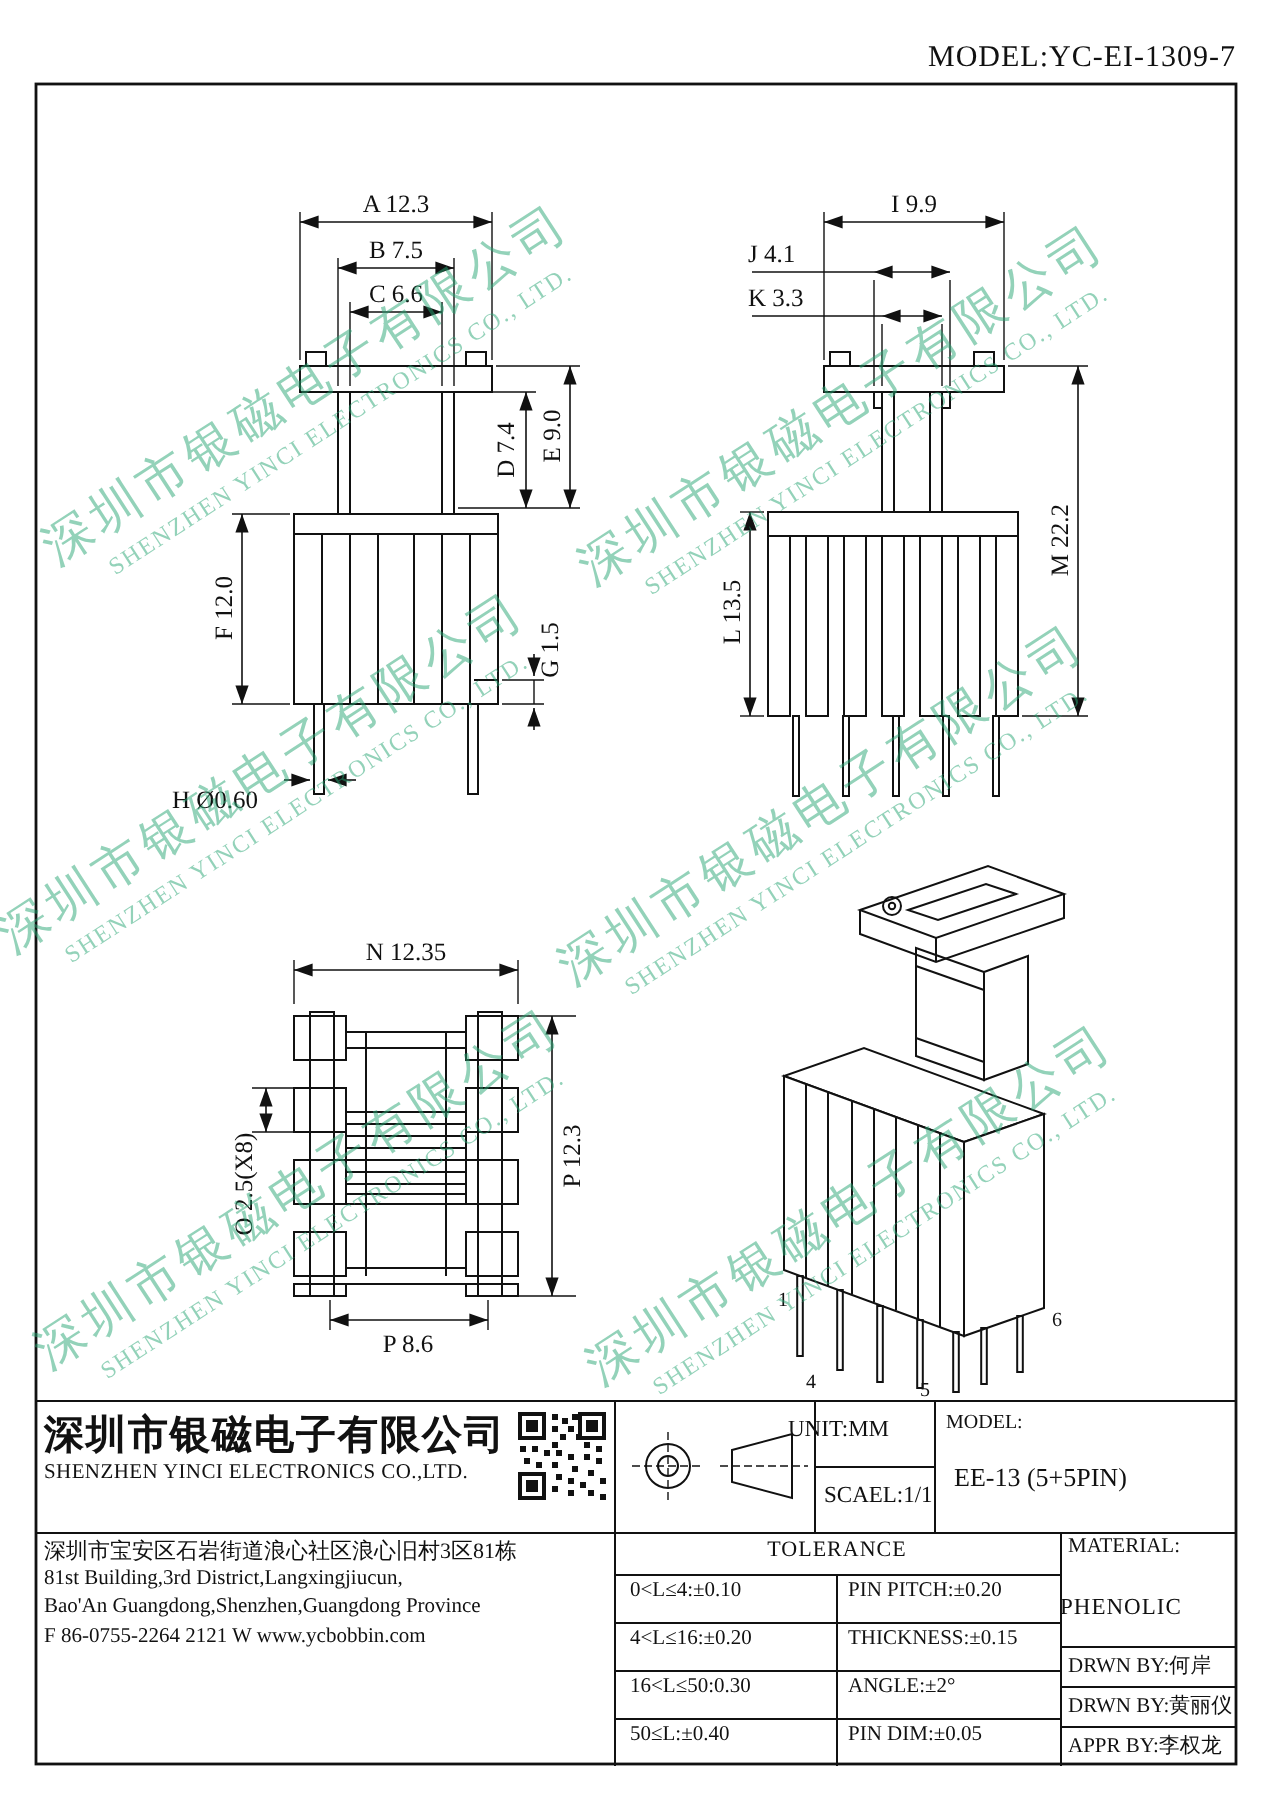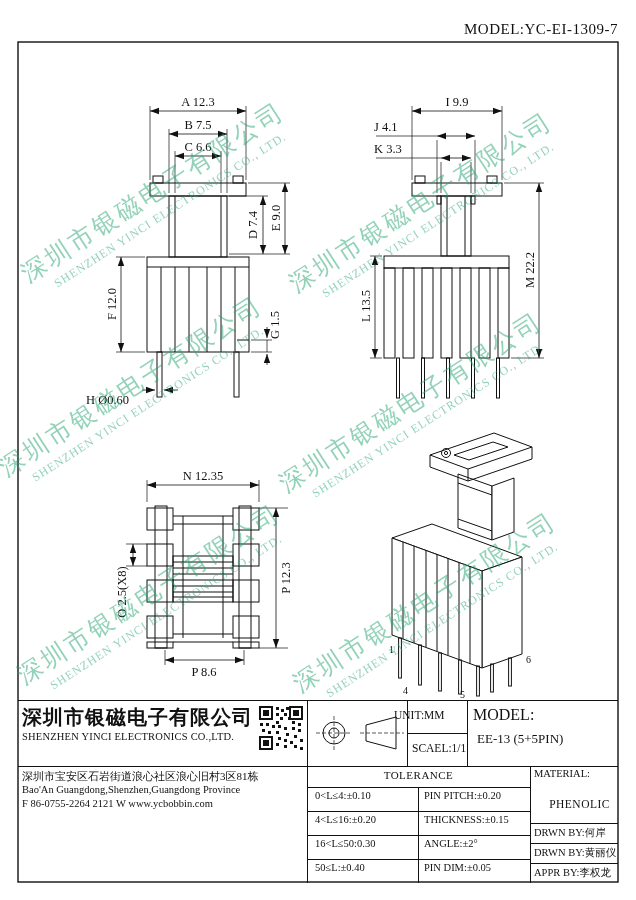--- a/index.html
+++ b/index.html
@@ -20,26 +20,26 @@
   .tb .hline{position:absolute;height:1px;background:#111}
   .tb .t{position:absolute;white-space:nowrap}
   .co-cn{left:4px;top:3px;font-size:20px;font-weight:bold;letter-spacing:1px}
   .co-en{left:4px;top:30px;font-size:10.5px;letter-spacing:.2px}
   .addr{position:absolute;left:4px;top:68px;font-size:10.5px;line-height:14.2px;white-space:nowrap}
   .addr div:first-child{font-size:11px}
   .qr{position:absolute;left:240px;top:4px;width:46px;height:46px}
   .sym{position:absolute}
   .unit{left:376px;top:8px;font-size:11.5px}
   .scale{left:394px;top:41px;font-size:11.5px}
-  .mlabel{left:455px;top:5px;font-size:16px}
+  .mlabel{left:455px;top:5px;font-size:10px}
   .mvalue{left:459px;top:30px;font-size:13px}
   .tol-title{left:289px;top:68px;width:223px;text-align:center;font-size:11px;letter-spacing:.5px}
   .tol{font-size:10.5px}
   .mat-label{left:516px;top:67px;font-size:10.5px}
-  .mat-value{left:512px;top:97px;width:80px;text-align:right;font-size:11.5px;letter-spacing:.5px}
+  .mat-value{left:512px;top:97px;width:80px;text-align:left;font-size:11.5px;letter-spacing:.5px}
   .nm{font-size:10.5px}
 </style>
 </head>
 <body>
 
 <div class="sheet">
 
   <div class="model-top">MODEL:YC-EI-1309-7</div>
 
   <svg width="636" height="900" viewBox="0 0 636 900" style="position:absolute;left:0;top:0;z-index:2">
@@ -283,20 +283,21 @@
     <div class="hline" style="top:158px;left:289px;width:223px"></div>
     <div class="hline" style="top:122px;left:512px;width:88px"></div>
     <div class="hline" style="top:142px;left:512px;width:88px"></div>
     <div class="hline" style="top:162px;left:512px;width:88px"></div>
 
     <div class="t co-cn">深圳市银磁电子有限公司</div>
     <div class="t co-en">SHENZHEN YINCI ELECTRONICS CO.,LTD.</div>
 
     <div class="addr">
       <div>深圳市宝安区石岩街道浪心社区浪心旧村3区81栋</div>
+      <div>81st Building,3rd District,Langxingjiucun,</div>
       <div>Bao'An Guangdong,Shenzhen,Guangdong Province</div>
       <div>F 86-0755-2264 2121  W www.ycbobbin.com</div>
     </div>
 
     <div class="qr">
       <svg width="46" height="46" viewBox="0 0 46 46">
         <g fill="#111">
           <rect x="1" y="1" width="14" height="14"></rect>
             <rect x="31" y="1" width="14" height="14"></rect>
             <rect x="1" y="31" width="14" height="14"></rect>

